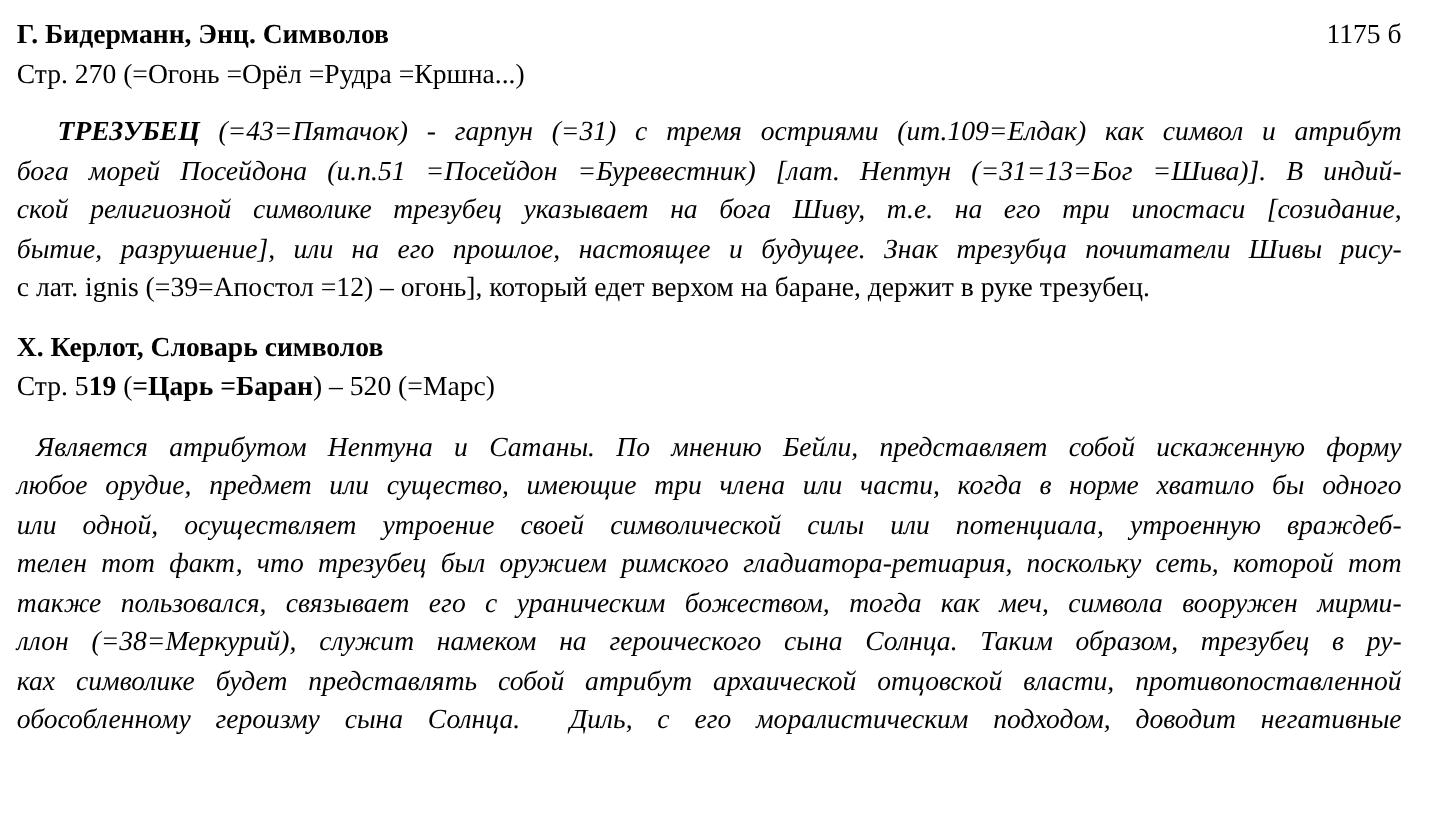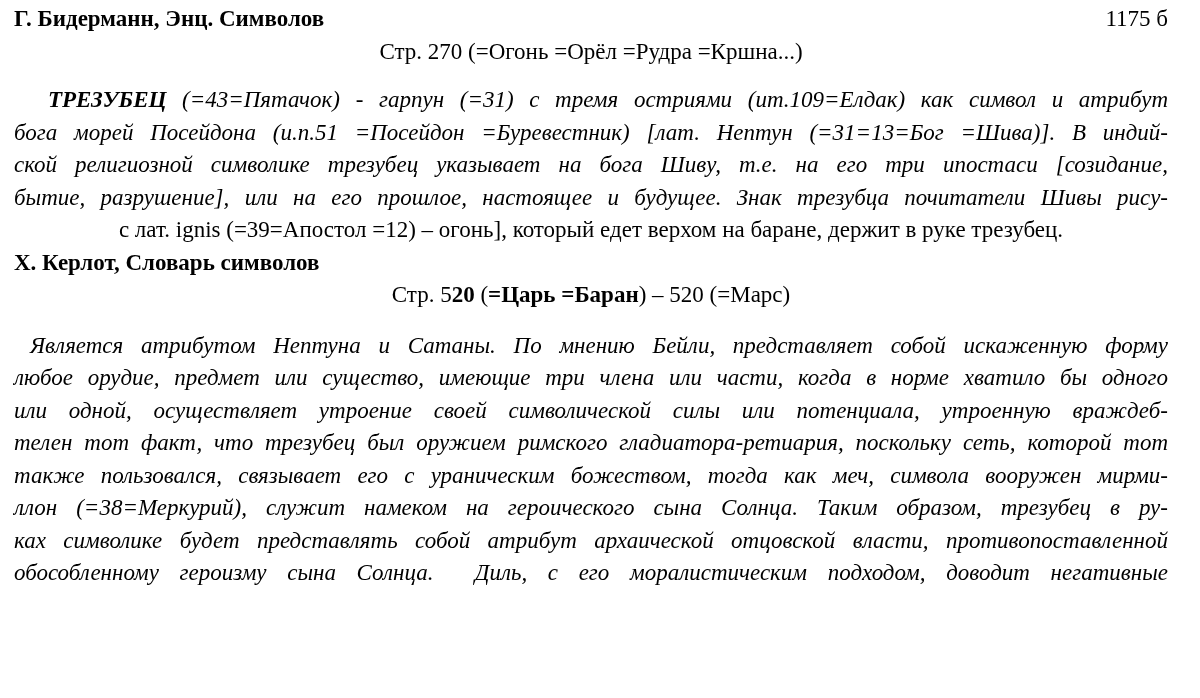--- a/index.html
+++ b/index.html
@@ -11,27 +11,27 @@
     width: 1200px;
     height: 698px;
     overflow: hidden;
     font-family: "Liberation Serif", "DejaVu Serif", serif;
     color: #000000;
   }
   #doc {
     box-sizing: border-box;
     width: 1200px;
     height: 698px;
-    padding: 3px 32px 0 14px;
+    padding: 13px 32px 0 14px;
     font-size: 23px;
   }
   .line {
     line-height: 32.5px;
     white-space: pre-wrap;
-    text-align: center;
+    text-align: left;
   }
   .line.just {
     text-align: justify;
     text-align-last: justify;
     font-style: italic;
   }
   .bold { font-weight: bold; }
   .header-row {
     display: flex;
     justify-content: space-between;
@@ -51,26 +51,26 @@
     <div class="block" style="margin-top: 0px;">
       <div class="line"><span>Стр. 270 (=Огонь =Орёл =Рудра =Кршна...)</span></div>
     </div>
     <div class="block" style="margin-top: 16px;">
       <div class="line just" style="text-indent: 34px;"><span class="bold">ТРЕЗУБЕЦ</span><span> (=43=Пятачок) - гарпун (=31) с тремя остриями (ит.109=Елдак) как символ и атрибут</span></div>
       <div class="line just"><span>бога морей Посейдона (и.п.51 =Посейдон =Буревестник) [лат. Нептун (=31=13=Бог =Шива)]. В индий-</span></div>
       <div class="line just"><span>ской религиозной символике трезубец указывает на бога Шиву, т.е. на его три ипостаси [созидание,</span></div>
       <div class="line just"><span>бытие, разрушение], или на его прошлое, настоящее и будущее. Знак трезубца почитатели Шивы рису-</span></div>
       <div class="line"><span>с лат. ignis (=39=Апостол =12) – огонь], который едет верхом на баране, держит в руке трезубец.</span></div>
     </div>
-    <div class="block header-row" style="margin-top: 0;">
+    <div class="block header-row" style="margin-top: 17px;">
       <span class="bold">Х. Керлот, Словарь символов</span>
       <span></span>
     </div>
     <div class="block" style="margin-top: 0px;">
-      <div class="line"><span>Стр. 5</span><span class="bold">20</span><span> (</span><span class="bold">=Царь =Баран</span><span>) – 520 (=Марс)</span></div>
+      <div class="line"><span>Стр. 5</span><span class="bold">19</span><span> (</span><span class="bold">=Царь =Баран</span><span>) – 520 (=Марс)</span></div>
     </div>
     <div class="block" style="margin-top: 18px;">
       <div class="line just" style="text-indent: 16px;"><span>Является атрибутом Нептуна и Сатаны. По мнению Бейли, представляет собой искаженную форму</span></div>
       <div class="line just"><span>любое орудие, предмет или существо, имеющие три члена или части, когда в норме хватило бы одного</span></div>
       <div class="line just"><span>или одной, осуществляет утроение своей символической силы или потенциала, утроенную враждеб-</span></div>
       <div class="line just"><span>телен тот факт, что трезубец был оружием римского гладиатора-ретиария, поскольку сеть, которой тот</span></div>
       <div class="line just"><span>также пользовался, связывает его с ураническим божеством, тогда как меч, символа вооружен мирми-</span></div>
       <div class="line just"><span>ллон (=38=Меркурий), служит намеком на героического сына Солнца. Таким образом, трезубец в ру-</span></div>
       <div class="line just"><span>ках символике будет представлять собой атрибут архаической отцовской власти, противопоставленной</span></div>
       <div class="line just"><span>обособленному героизму сына Солнца.  Диль, с его моралистическим подходом, доводит негативные</span></div>

